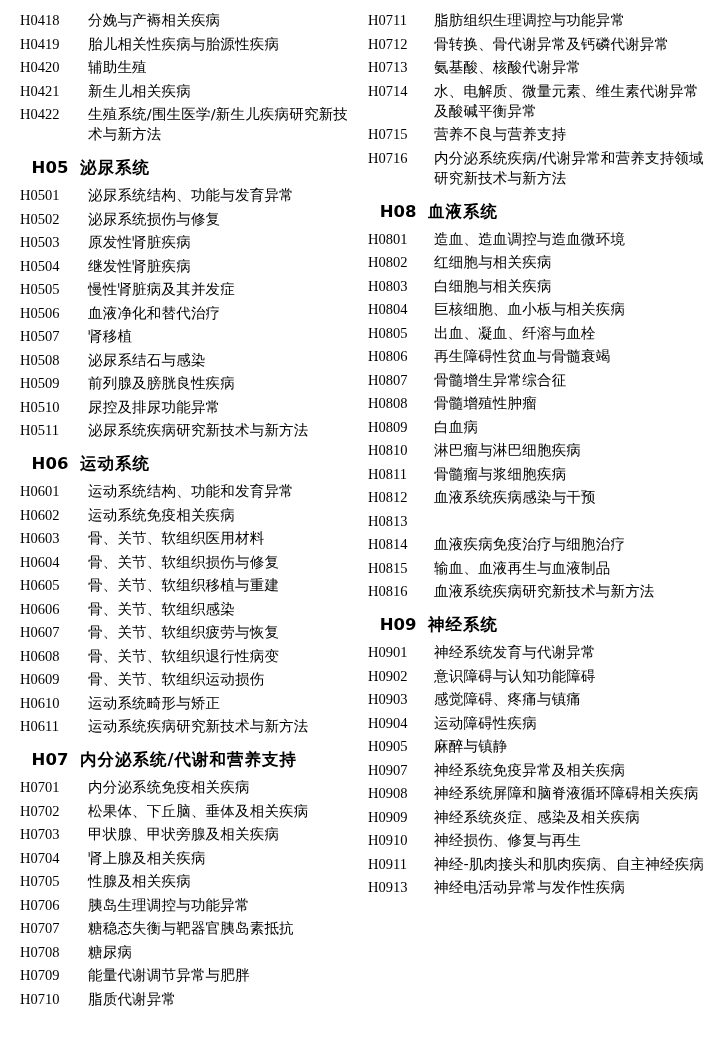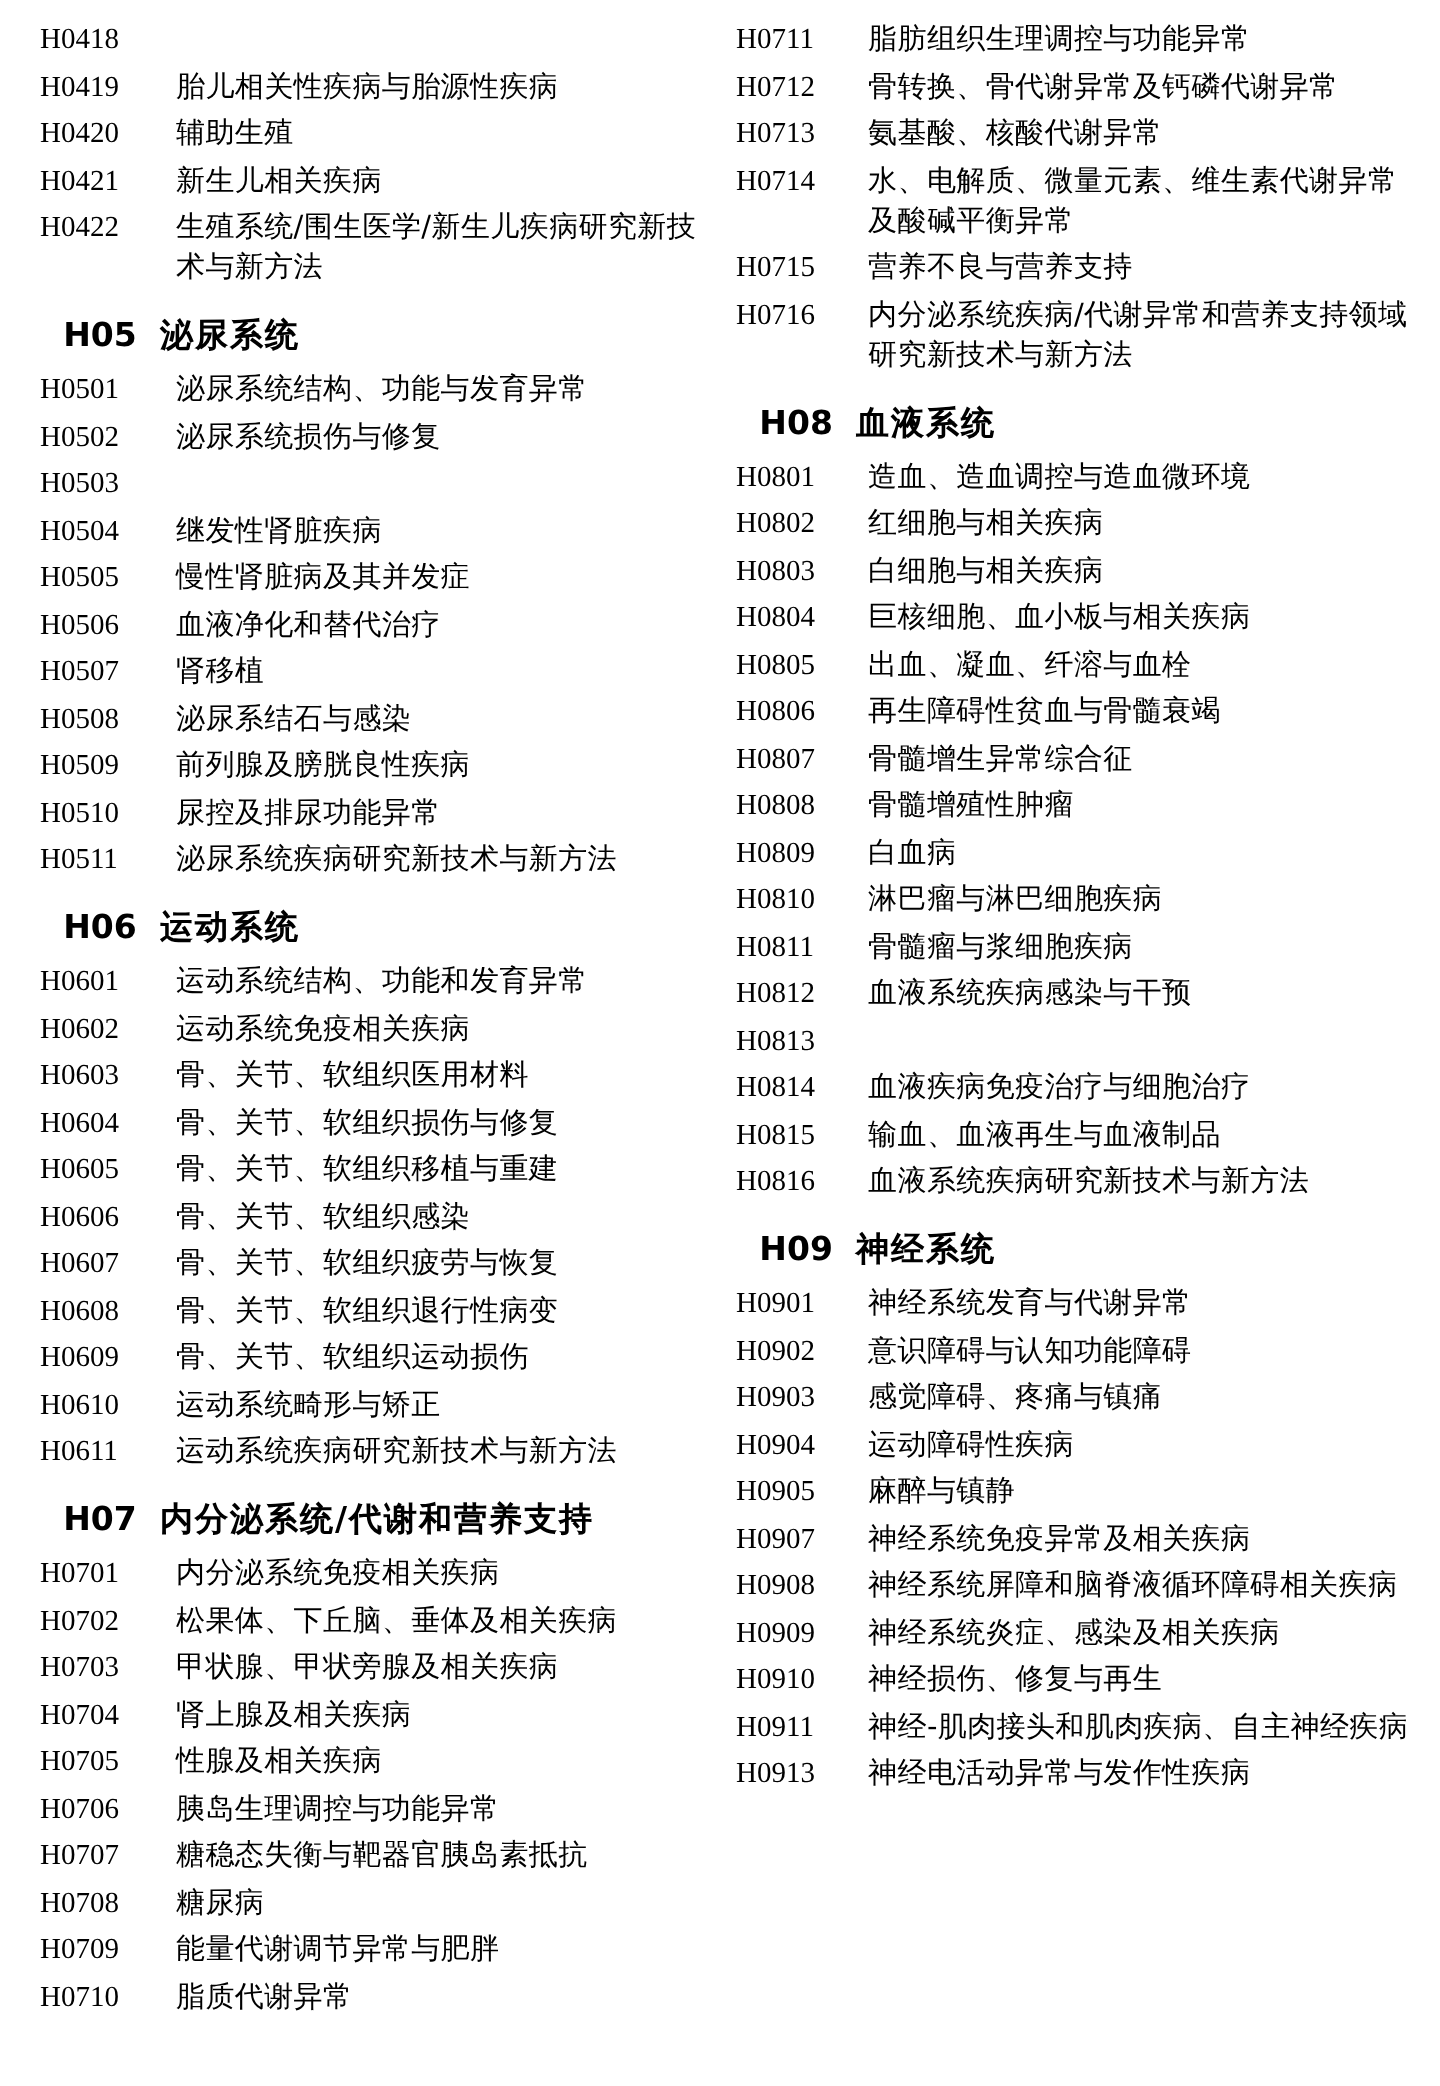--- a/index.html
+++ b/index.html
@@ -84,20 +84,21 @@
 </head>
 <body>
 
 <div class="page">
 
   <div class="col left">
 
     <div class="list">
       <div class="entry">
         <span class="code">H0418</span>
+        <span class="label">分娩与产褥相关疾病</span>
       </div>
       <div class="entry">
         <span class="code">H0419</span>
         <span class="label">胎儿相关性疾病与胎源性疾病</span>
       </div>
       <div class="entry">
         <span class="code">H0420</span>
         <span class="label">辅助生殖</span>
       </div>
       <div class="entry">
@@ -118,20 +119,21 @@
       <div class="entry">
         <span class="code">H0501</span>
         <span class="label">泌尿系统结构、功能与发育异常</span>
       </div>
       <div class="entry">
         <span class="code">H0502</span>
         <span class="label">泌尿系统损伤与修复</span>
       </div>
       <div class="entry">
         <span class="code">H0503</span>
+        <span class="label">原发性肾脏疾病</span>
       </div>
       <div class="entry">
         <span class="code">H0504</span>
         <span class="label">继发性肾脏疾病</span>
       </div>
       <div class="entry">
         <span class="code">H0505</span>
         <span class="label">慢性肾脏病及其并发症</span>
       </div>
       <div class="entry">

